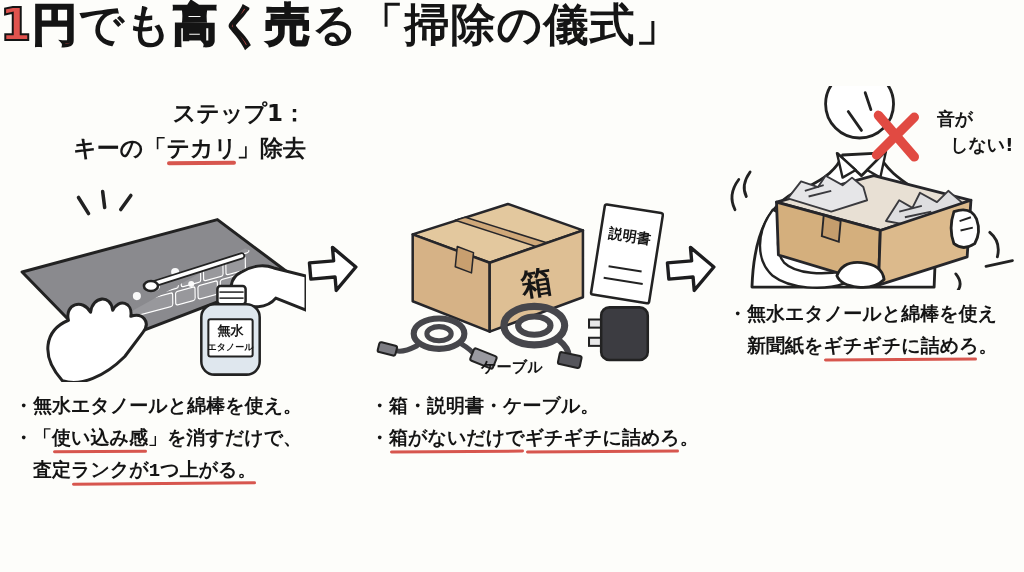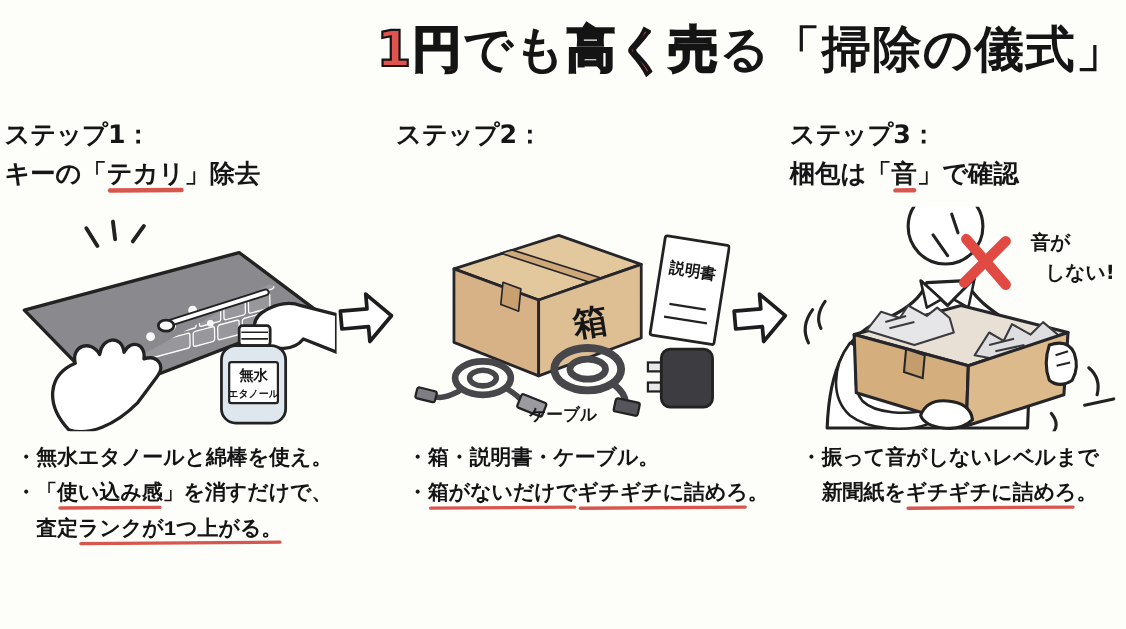--- a/index.html
+++ b/index.html
@@ -6,36 +6,36 @@
   body{
     width:1024px;height:572px;overflow:hidden;
     background:#fdfdfa;
     font-family:"DejaVu Sans","Liberation Sans",sans-serif;
     color:#161616;
   }
   .page{position:relative;width:1024px;height:572px;}
 
   
   .title{
-    margin:0;padding-top:20px;height:74px;
-    text-align:right;font-size:45px;font-weight:900;letter-spacing:1px;
+    margin:0;height:74px;
+    text-align:left;font-size:45px;font-weight:900;letter-spacing:1px;
     line-height:1.1;color:#151515;white-space:nowrap;
   }
   .title .red{
     color:#e0534e;
     -webkit-text-stroke:2px #141414;
   }
 
   
   .columns{display:flex;justify-content:center;align-items:flex-start;padding:0 4px;margin-top:6px;}
   .step{width:304px;display:flex;flex-direction:column;}
   .arrow-cell{width:54px;margin-top:158px;flex:none;}
   .arrow-cell svg{display:block;width:54px;height:62px;}
 
-  .step-header{ text-align:left;font-weight:800;font-size:23px;line-height:1.5;height:76px;margin-top:6px;white-space:nowrap;}
+  .step-header{ text-align:right;font-weight:800;font-size:23px;line-height:1.5;height:76px;margin-top:16px;white-space:nowrap;}
   .illus{height:204px;margin-top:6px;}
   .illus svg{display:block;width:100%;height:100%;}
 
   .bullets{margin-top:10px;padding-left:10px;font-size:19px;font-weight:800;line-height:1.68;color:#141414;font-family:Liberation Mono, monospace;}
   .bullet-line{white-space:nowrap;}
   .bullet-line.indent{padding-left:19px;}
 
   
   .u-red{position:relative;}
   .u-red::after{
@@ -163,21 +163,20 @@
     </div>
 
     <div class="arrow-cell">
       <svg viewBox="0 0 80 90">
         <polygon points="6,33 42,33 42,13 74,45 42,77 42,57 6,57" fill="#ffffff" stroke="#1d1d1f" stroke-width="5" stroke-linejoin="round" transform="rotate(-5 40 45)"></polygon>
       </svg>
     </div>
 
     <div class="step">
       <div class="step-header">
-        <div>ステップ2：</div>
       </div>
       <div class="illus">
         <svg viewBox="0 0 300 190">
 
           <g transform="rotate(9 262 72)">
             <rect x="234" y="24" width="58" height="90" rx="2" fill="#ffffff" stroke="#222" stroke-width="2.5"></rect>
             <text x="263" y="56" text-anchor="middle" font-size="14" font-weight="800" fill="#161616">説明書</text>
             <line x1="247" y1="84" x2="280" y2="84" stroke="#222" stroke-width="2"></line>
             <line x1="244" y1="96" x2="283" y2="96" stroke="#222" stroke-width="2"></line>
           </g>
@@ -221,24 +220,20 @@
       </div>
     </div>
 
     <div class="arrow-cell">
       <svg viewBox="0 0 80 90">
         <polygon points="6,33 42,33 42,13 74,45 42,77 42,57 6,57" fill="#ffffff" stroke="#1d1d1f" stroke-width="5" stroke-linejoin="round" transform="rotate(-5 40 45)"></polygon>
       </svg>
     </div>
 
     <div class="step">
-      <div class="step-header">
-        <div>ステップ3：</div>
-        <div><span>梱包は「</span><span class="u-red">音</span><span>」で確認</span></div>
-      </div>
       <div class="illus">
         <svg viewBox="0 0 320 210">
 
           <g>
             <circle cx="150" cy="16" r="36" fill="#ffffff" stroke="#222" stroke-width="3"></circle>
             <path d="M36,210 C38,152 54,118 94,104 C112,96 126,86 132,70 L170,68 C178,88 200,100 214,110 C228,122 233,140 231,160 L229,210 Z" fill="#ffffff" stroke="#222" stroke-width="3" stroke-linejoin="round"></path>
             <path d="M126,68 L152,92 L178,66" fill="none" stroke="#222" stroke-width="3" stroke-linejoin="round"></path>
             <path d="M126,68 L146,86 L132,94 Z" fill="#ffffff" stroke="#222" stroke-width="2.5" stroke-linejoin="round"></path>
             <path d="M178,66 L158,86 L172,94 Z" fill="#ffffff" stroke="#222" stroke-width="2.5" stroke-linejoin="round"></path>
 
@@ -279,19 +274,19 @@
           </g>
           <g stroke="#222" stroke-width="3" stroke-linecap="round">
             <line x1="152" y1="44" x2="138" y2="24"></line>
             <line x1="162" y1="22" x2="156" y2="4"></line>
           </g>
           <text x="232" y="38" font-size="19" font-weight="800" fill="#161616">音が</text>
           <text x="246" y="66" font-size="19" font-weight="800" fill="#161616">しない!</text>
         </svg>
       </div>
       <div class="bullets">
-        <div class="bullet-line"><span>・振って音がしないレベルまで</span></div>
+        <div class="bullet-line"><span>・無水エタノールと綿棒を使え</span></div>
         <div class="bullet-line indent"><span>新聞紙を</span><span class="u-red">ギチギチに詰めろ</span><span>。</span></div>
       </div>
     </div>
 
   </div>
 </div>
 
 </body></html>

